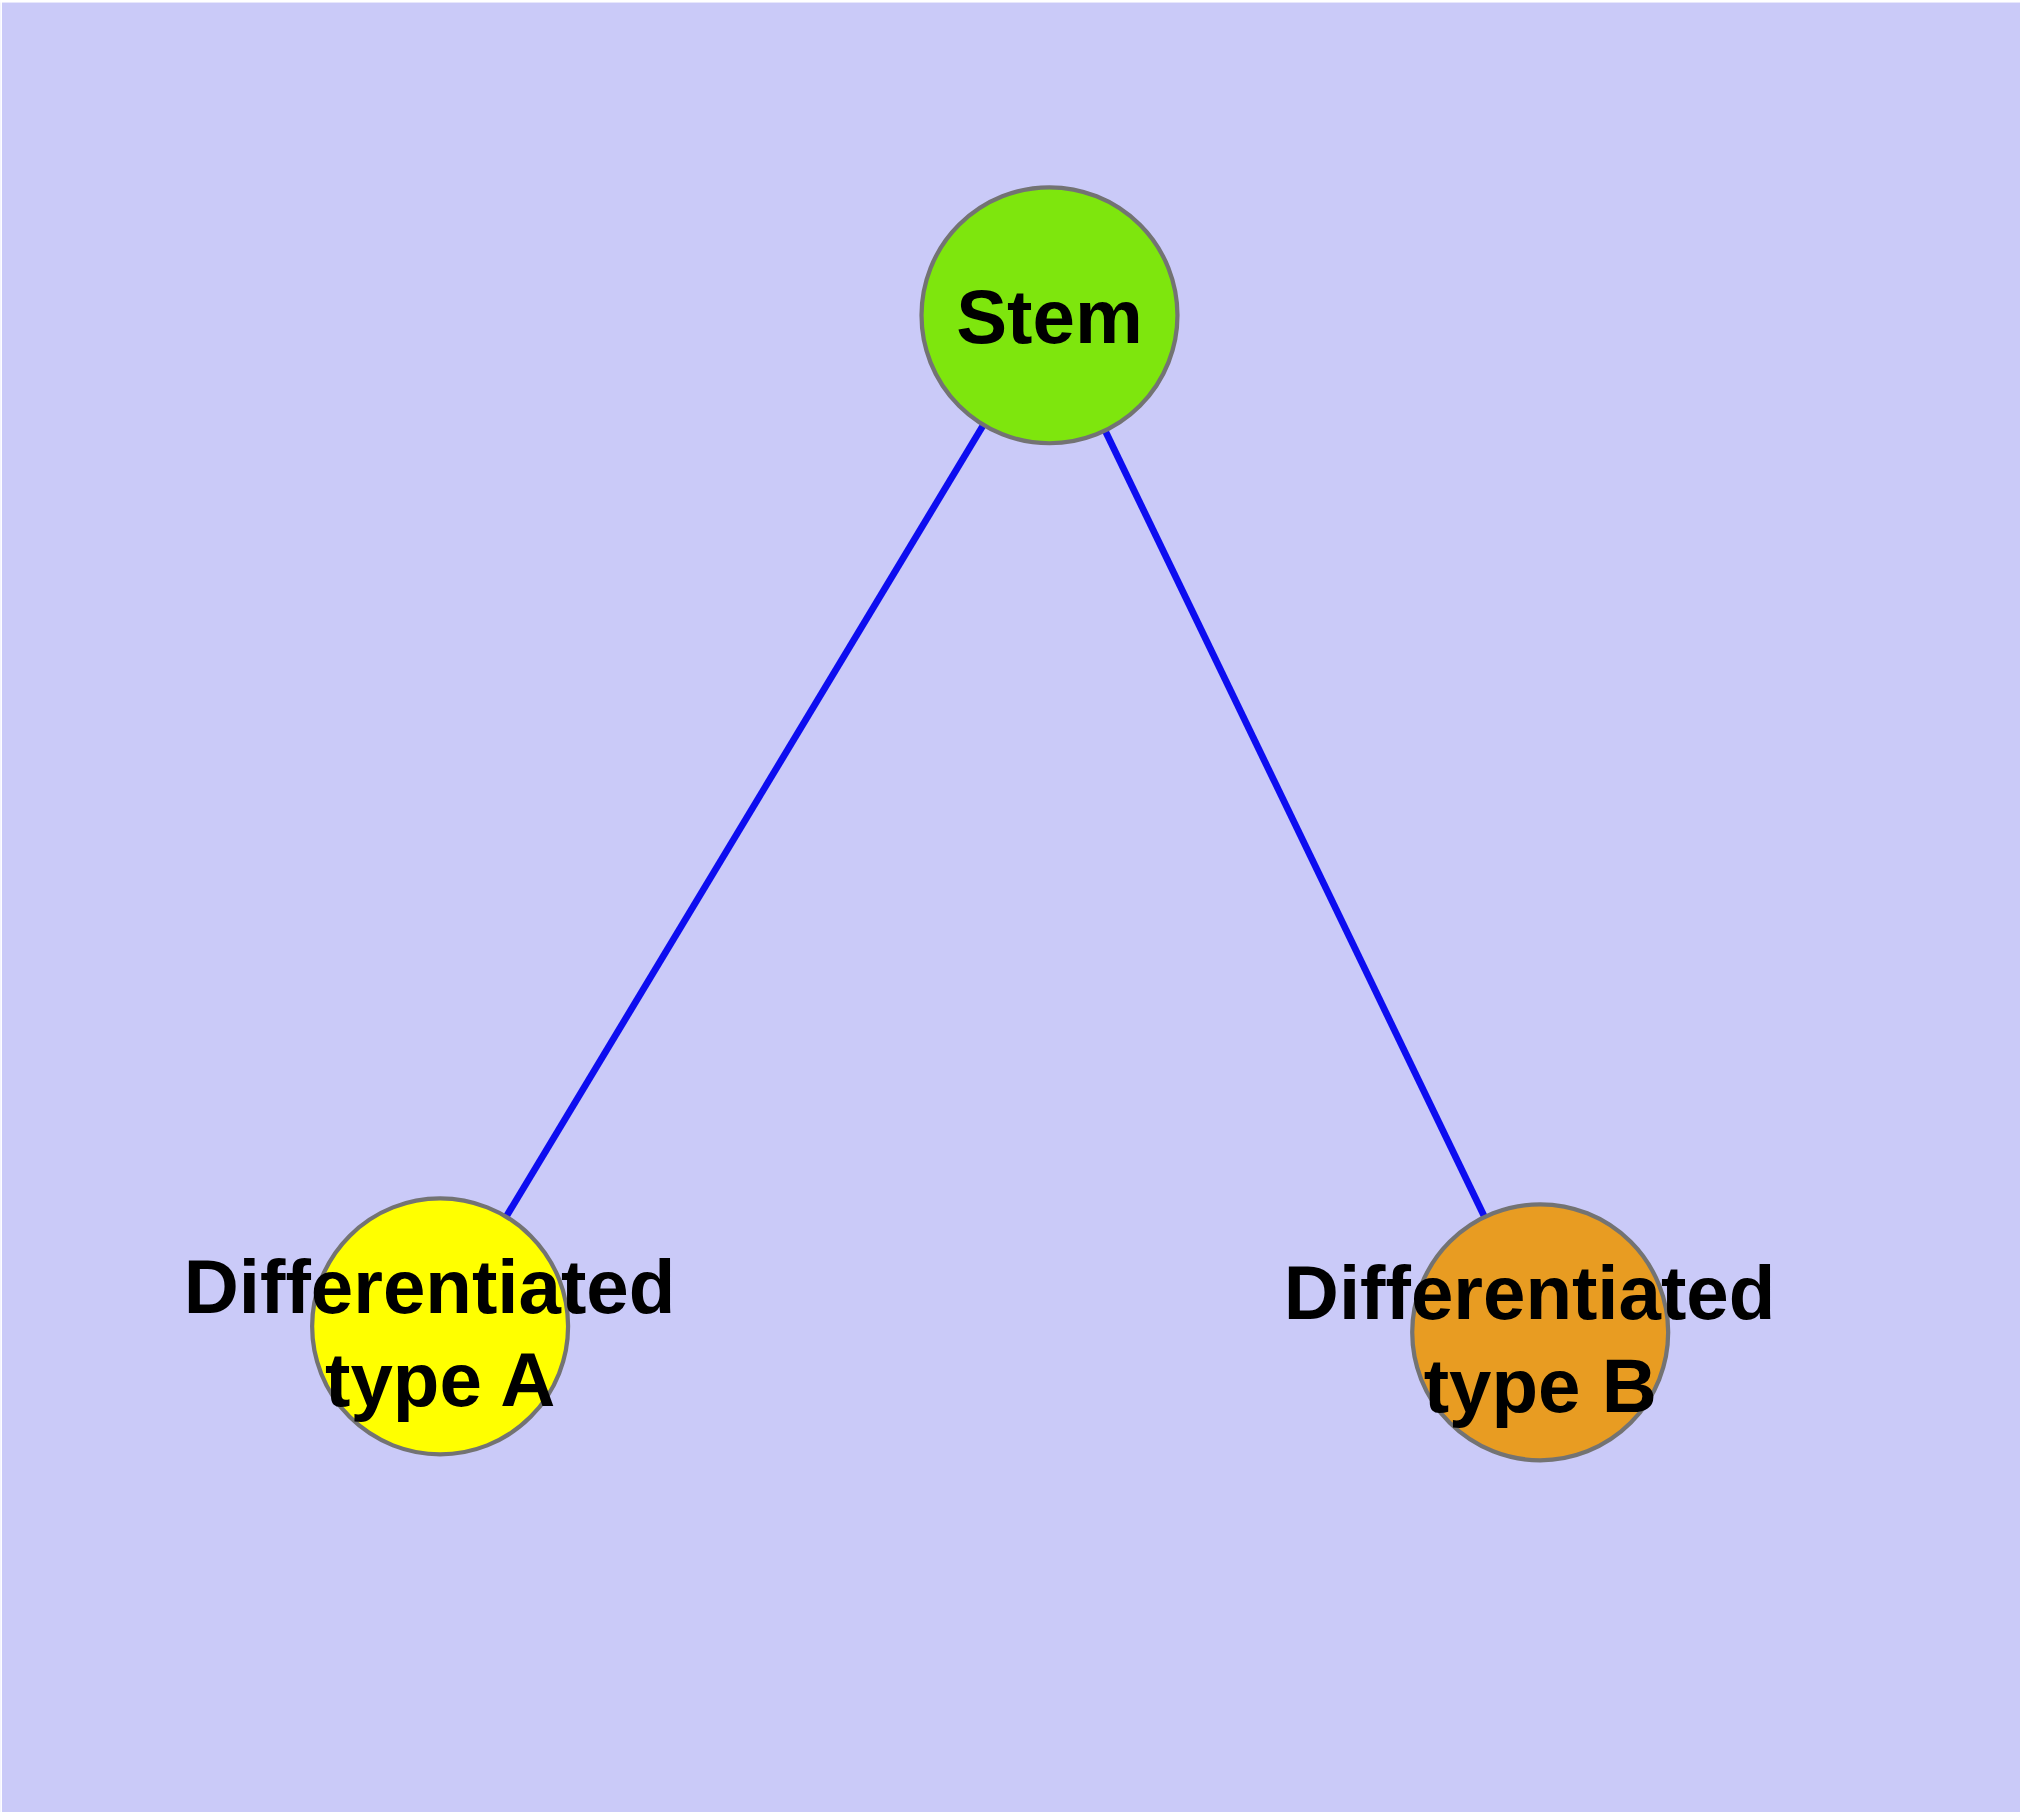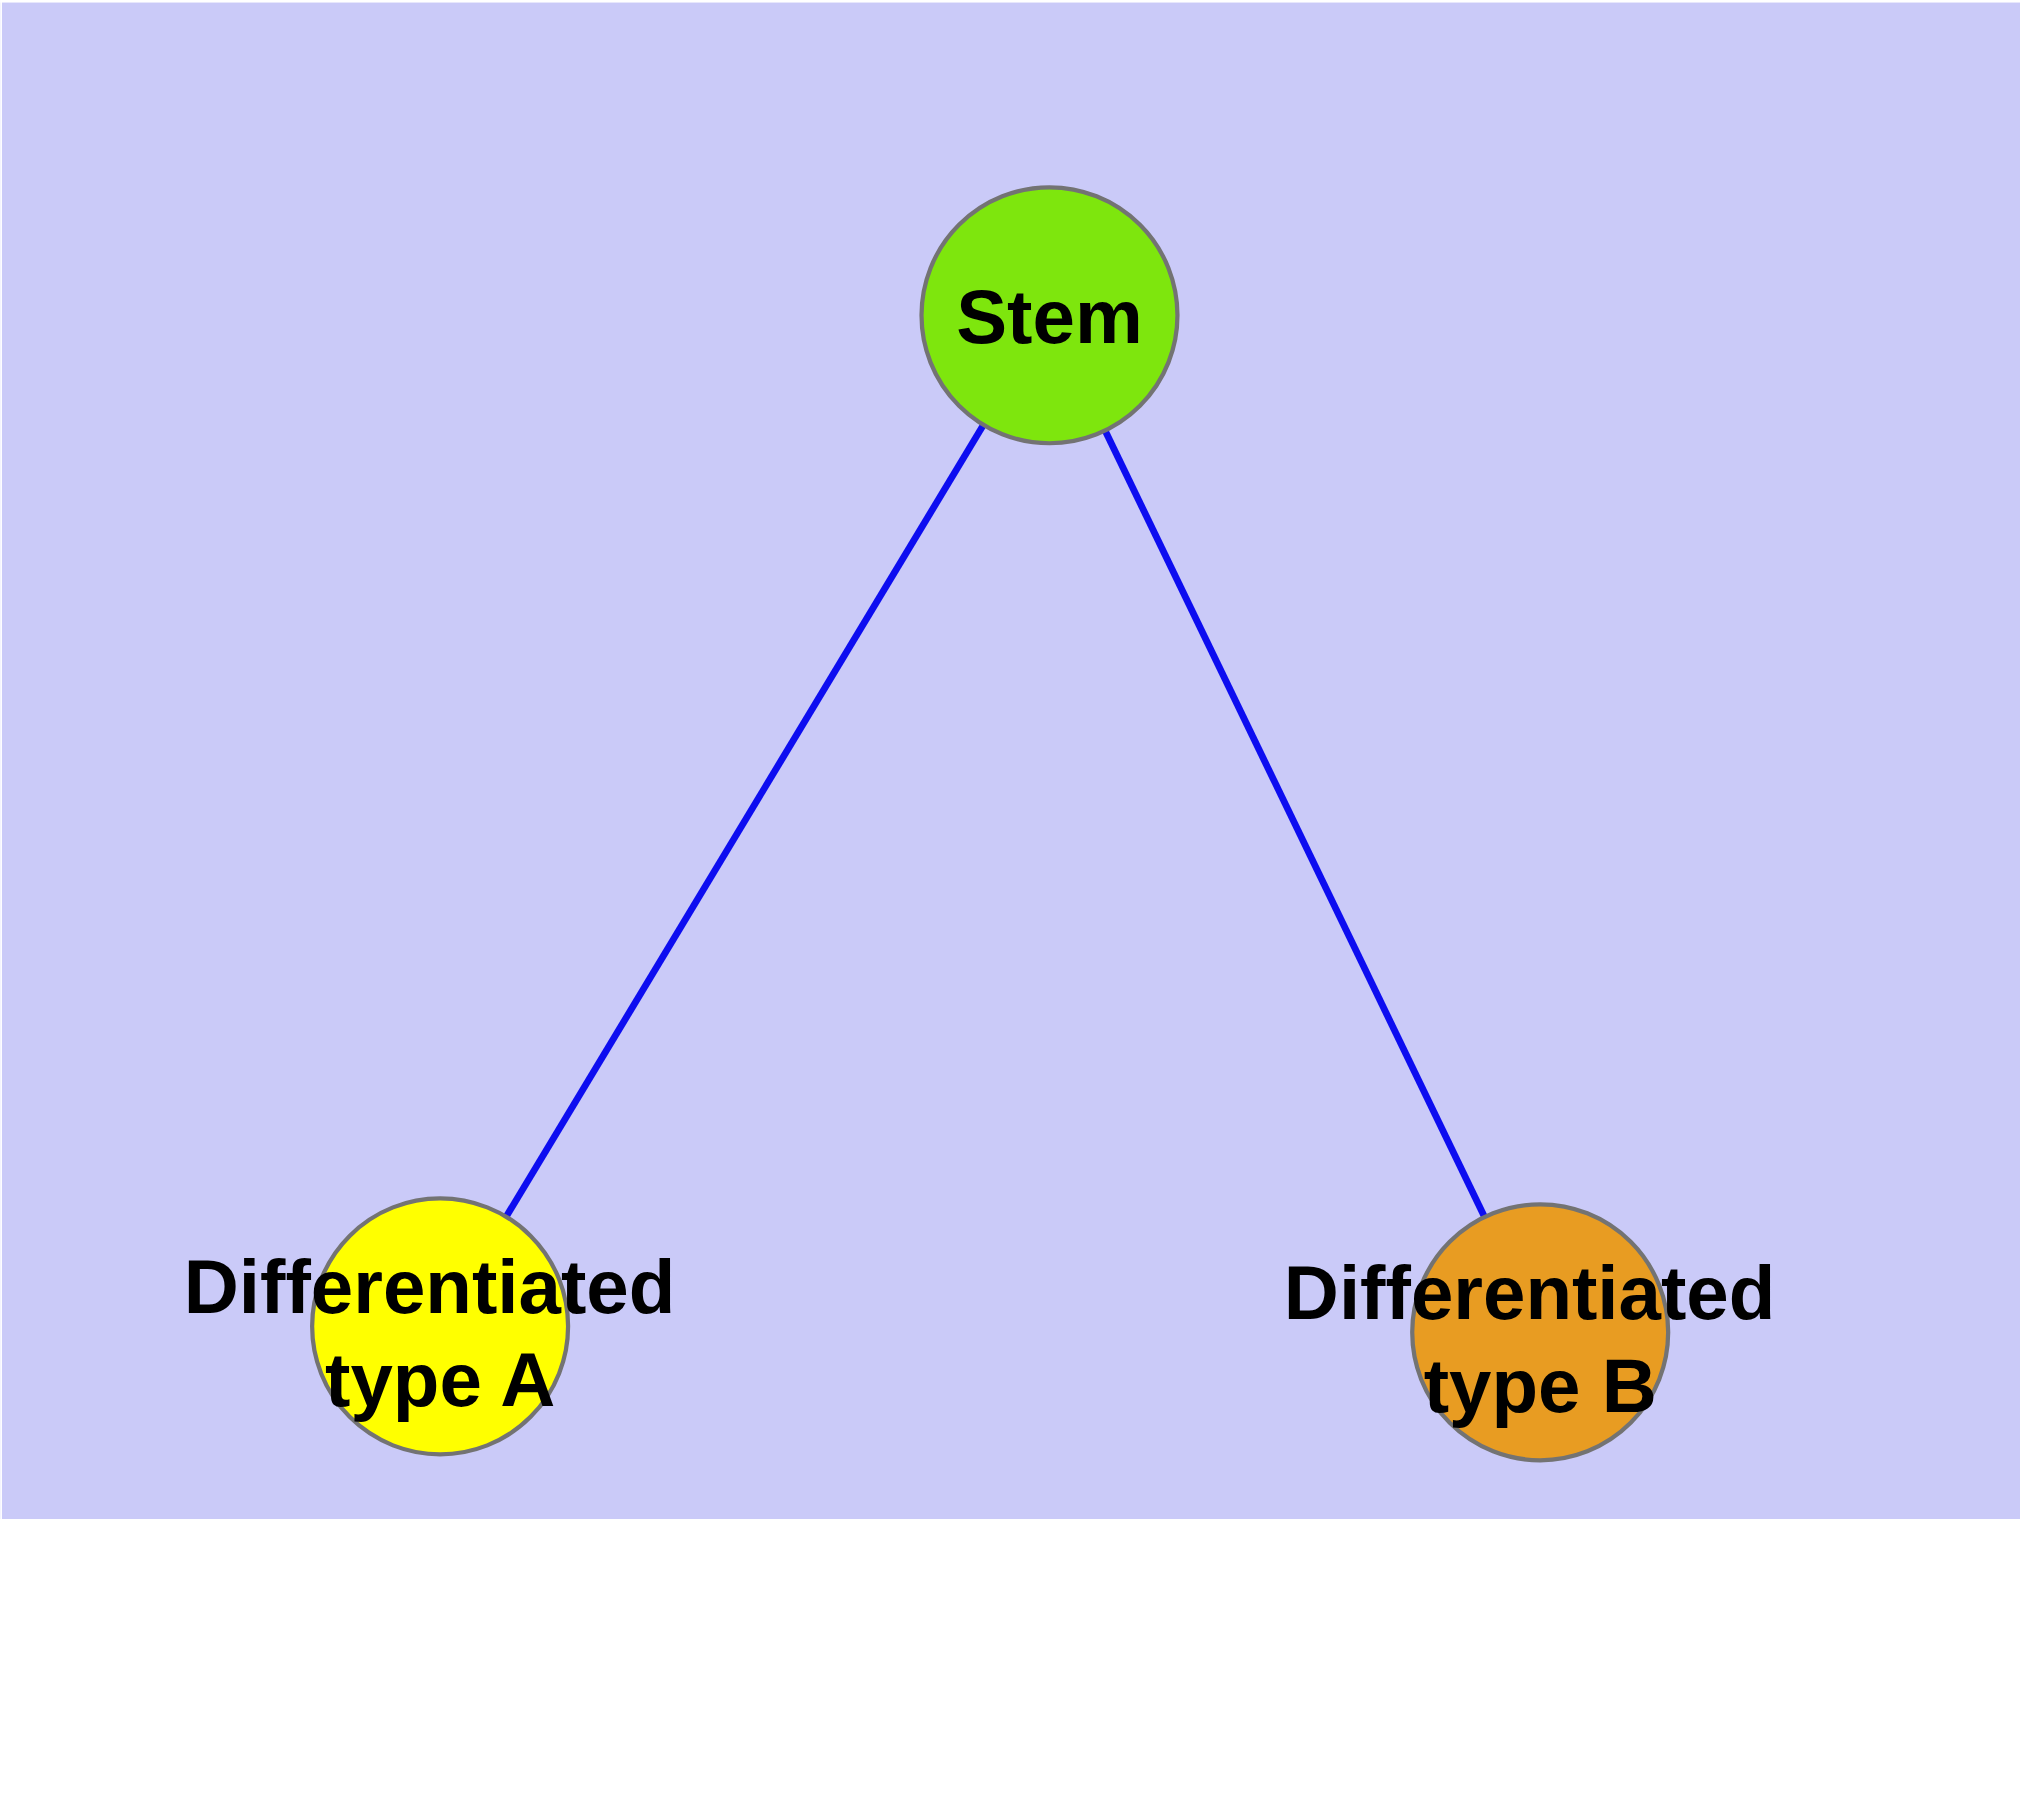--- a/index.html
+++ b/index.html
@@ -3,21 +3,21 @@
 <meta charset="utf-8">
 <style>
   html, body {
     margin: 0;
     padding: 0;
     background: #ffffff;
   }
   .canvas-wrap {
     position: relative;
     width: 2021px;
-    height: 1519px;
+    height: 1812px;
     overflow: hidden;
   }
   svg.graph {
     display: block;
     width: 2021px;
     height: 1812px;
   }
   .node-label {
     font-family: "Liberation Sans", "DejaVu Sans", sans-serif;
     font-weight: bold;

